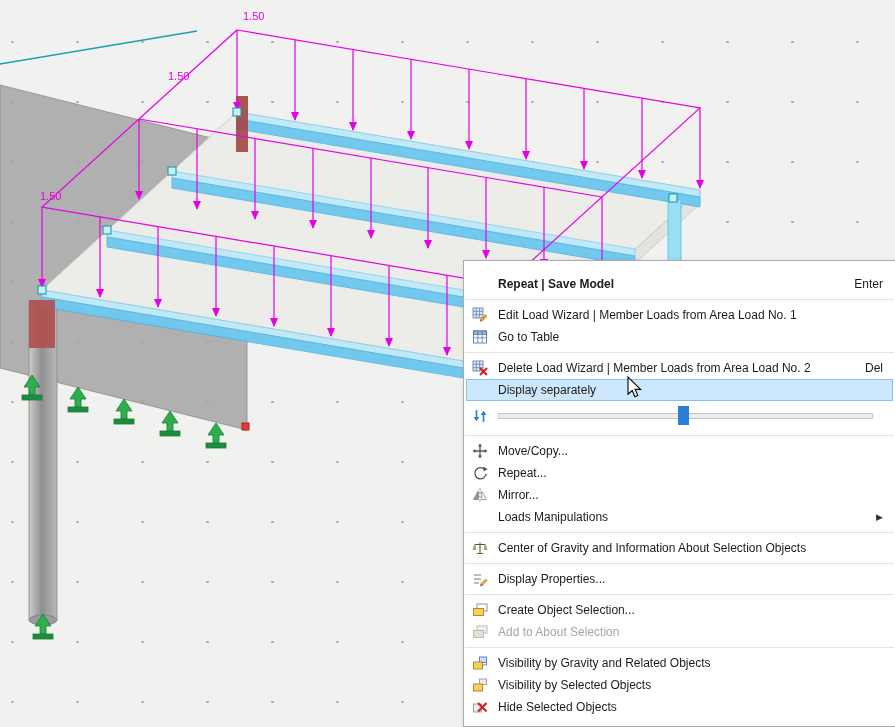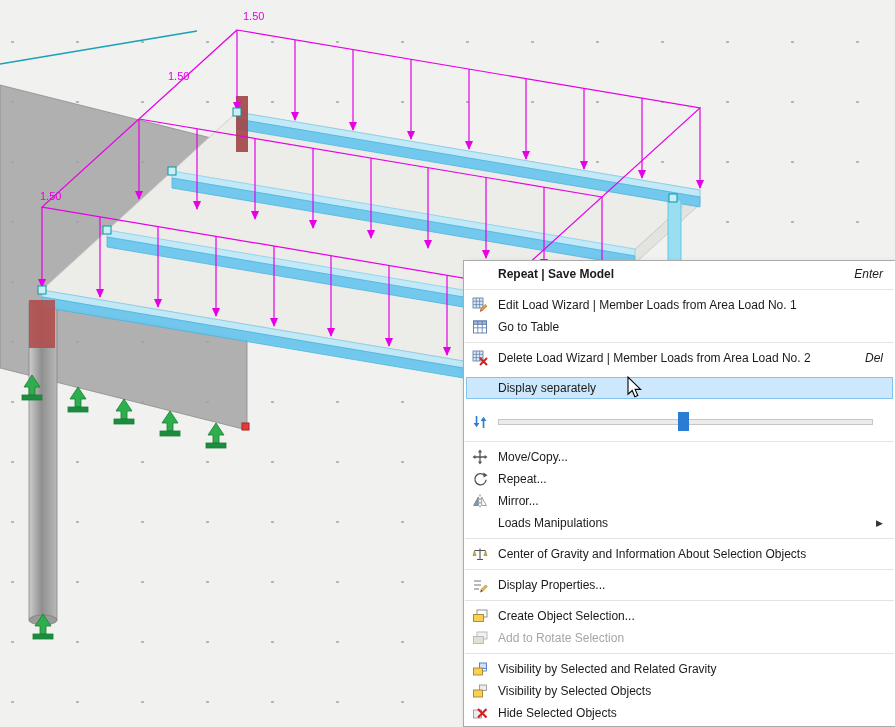--- a/index.html
+++ b/index.html
@@ -5,28 +5,28 @@
   html,body{margin:0;padding:0;width:895px;height:727px;overflow:hidden;
     font-family:"Liberation Sans", sans-serif;}
   #stage{position:relative;width:895px;height:727px;background:#f1f1ef;
     background-image:radial-gradient(circle,#b3b3b3 1.1px,transparent 1.3px);
     background-size:65px 60px;background-position:45px 12px;}
   #model{position:absolute;left:0;top:0;z-index:1;}
   
   #ctxmenu{position:absolute;left:463px;top:260px;width:432px;height:467px;
     background:#ffffff;border:1px solid #ababab;border-right:none;
     box-shadow:4px 4px 8px rgba(0,0,0,.18);box-sizing:border-box;
-    font-size:12px;color:#1b1b1b;z-index:5;padding-top:2px;}
+    font-size:12px;color:#1b1b1b;z-index:5;padding-top:12px;}
   .mi{display:flex;align-items:center;height:22px;padding:0 12px 0 6px;white-space:nowrap;}
   .ico{width:20px;height:16px;flex:none;display:flex;align-items:center;justify-content:center;margin-right:8px;}
   .lbl{white-space:nowrap;}
   .b{font-weight:bold;}
-  .sc{margin-left:auto;padding-left:18px;font-style:italic;}
+  .sc{margin-left:auto;padding-left:18px;}
   .sep{height:1px;background:#e3e3e3;margin:4px 1px;}
-  .hl{background:#cde8fc;box-shadow:inset 0 0 0 1px #84c3ee;margin:8px 2px;padding:0 10px 0 4px;}
+  .hl{background:#cde8fc;box-shadow:inset 0 0 0 1px #84c3ee;margin:0 2px;padding:0 10px 0 4px;}
   .dis{color:#a6a6a6;}
   .slider-row{height:30px;}
   .track{flex:1;height:4px;background:#ececec;border:1px solid #c6c6c6;position:relative;margin-right:10px;}
   .thumb{position:absolute;top:-8px;width:11px;height:19px;background:#2b7cd3;}
   .sub{margin-left:auto;font-size:9px;color:#333;}
   #cursor{position:absolute;left:0;top:0;width:895px;height:727px;z-index:9;pointer-events:none;}
   .la{stroke:#e600e6;stroke-width:1.2;marker-end:url(#arrowMag);}
   .lo{fill:none;stroke:#e600e6;stroke-width:1.2;}
   .ltxt{fill:#e600e6;font-size:11px;font-family:"Liberation Sans",sans-serif;}
 </style>
@@ -301,33 +301,33 @@
       <span class="lbl">Create Object Selection...</span>
     </div>
 
     <div class="mi dis">
       <span class="ico">
         <svg width="16" height="16" viewBox="0 0 16 16">
             <rect x="5" y="2" width="10" height="7" fill="#f2f2f2" stroke="#b5b5b5" stroke-width="0.9"></rect>
             <rect x="1.5" y="6.5" width="10" height="7" fill="#e4e0d2" stroke="#b5b5b5" stroke-width="0.9"></rect>
           </svg>
       </span>
-      <span class="lbl">Add to Rotate Selection</span>
+      <span class="lbl">Add to About Selection</span>
     </div>
     <div class="sep"></div>
 
     <div class="mi">
       <span class="ico">
         <svg width="16" height="16" viewBox="0 0 16 16">
             <rect x="7.5" y="2" width="7" height="5.5" fill="#cfe0f8" stroke="#4a78c8" stroke-width="0.9"></rect>
             <rect x="1.5" y="7" width="9" height="7" fill="#f7d154" stroke="#a8832f" stroke-width="0.9"></rect>
             <path d="M10.5,10 H14.5 V7.5" fill="none" stroke="#4a78c8" stroke-width="0.9"></path>
           </svg>
       </span>
-      <span class="lbl">Visibility by Selected and Related Gravity</span>
+      <span class="lbl">Visibility by Gravity and Related Objects</span>
     </div>
 
     <div class="mi">
       <span class="ico">
         <svg width="16" height="16" viewBox="0 0 16 16">
             <rect x="7.5" y="2" width="7" height="5.5" fill="#ececec" stroke="#999" stroke-width="0.9"></rect>
             <rect x="1.5" y="7" width="9" height="7" fill="#f7d154" stroke="#a8832f" stroke-width="0.9"></rect>
           </svg>
       </span>
       <span class="lbl">Visibility by Selected Objects</span>

